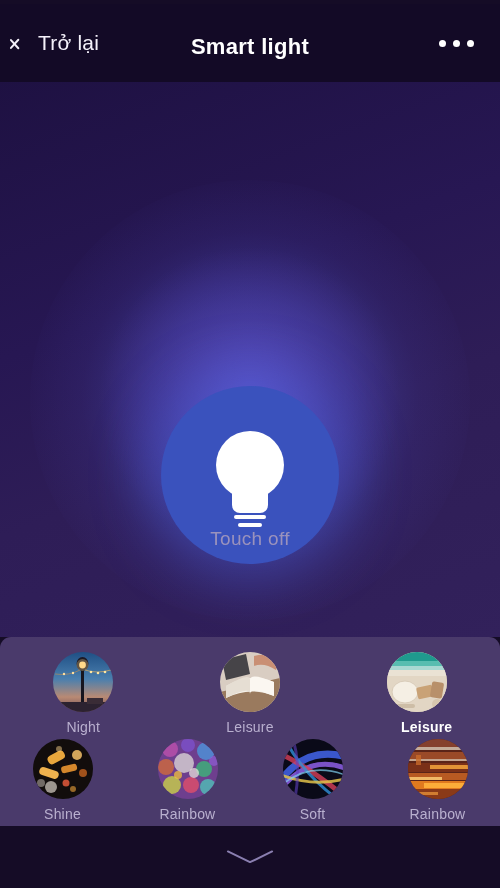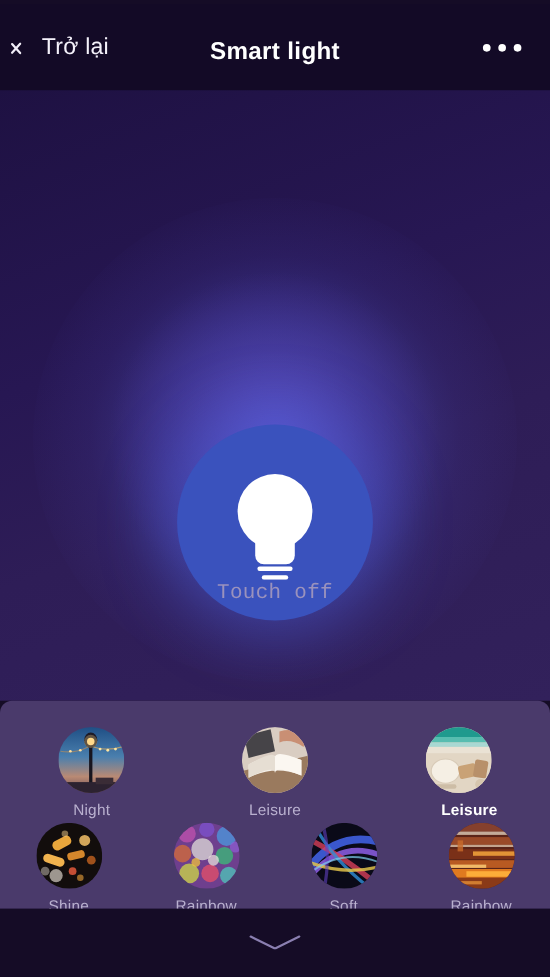--- a/index.html
+++ b/index.html
@@ -66,21 +66,21 @@
   
   .stage {
     position:absolute; top:78px; left:0;
     width:500px; height:559px;
     background:
       radial-gradient(circle 210px at 250px 320px, rgba(86,56,168,.95) 0%, rgba(70,44,140,.55) 42%, rgba(45,27,92,0) 72%),
       linear-gradient(160deg, #1e1142 0%, #271753 38%, #2e1d57 62%, #32215b 100%);
     overflow:hidden;
   }
   .bulb-wrap {
-    position:absolute; left:0; top:0; width:500px; height:625px;font-family:Liberation Mono, monospace;
+    position:absolute; left:0; top:0; width:500px; height:625px;
   }
   .glow {
     position:absolute; left:250px; top:322px;
     width:440px; height:440px;
     margin-left:-220px; margin-top:-220px;
     border-radius:50%;
     background:radial-gradient(circle,
       rgba(96,110,235,.50) 0%,
       rgba(82,92,215,.34) 32%,
       rgba(70,64,170,.16) 54%,
@@ -102,21 +102,21 @@
     position:absolute; left:0; top:450px;
     width:500px; text-align:center;
     color:#9a92bd; font-size:19px; letter-spacing:.3px;
   }
 
   
   .scenes {
     position:absolute; top:637px; left:0;
     width:500px; height:229px;
     background:#4a3a6b;
-    padding-top:20px;
+    padding-top:11px;
     border-radius:11px;
   }
   .scene-row {
     display:flex; width:500px;
   }
   .scene {
     flex:1 1 0;
     display:flex; flex-direction:column; align-items:center;
     cursor:pointer;
     padding-top:4px;

